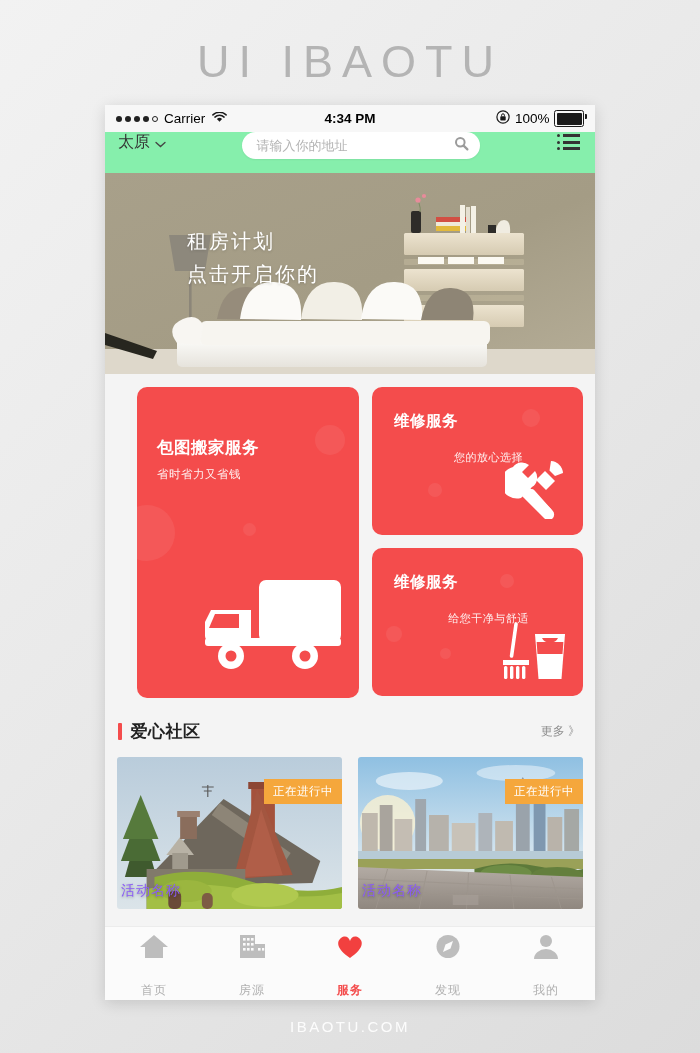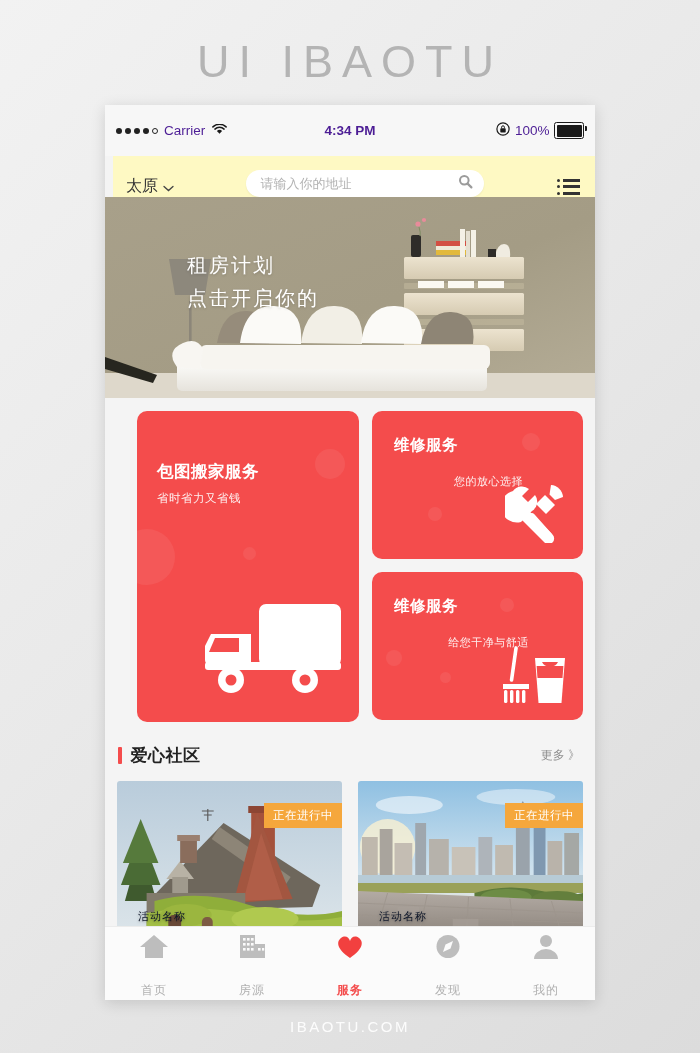--- a/index.html
+++ b/index.html
@@ -53,23 +53,23 @@
     box-shadow: 0 3px 14px rgba(0,0,0,.14);
     overflow: hidden;
   }
 
   
   .statusbar {
     height: 27px;
     background: #f7f7f7;
     display: flex;
     align-items: center;
-    padding: 12px 11px;
+    padding: 0 11px;
     font-size: 13.5px;
-    color: #4c1d95;
+    color: #000000;
     position: relative;
     gap: 12px;
   }
   .sb-left { display: flex; align-items: center; gap: 6px; }
   .sig-dots { display: flex; gap: 3px; align-items: center; }
   .sig-dots i {
     width: 6px; height: 6px; border-radius: 50%;
     background: #222; display: block;
   }
   .sig-dots i.hollow { background: transparent; border: 1.2px solid #222; width: 4px; height: 4px; }
@@ -90,25 +90,24 @@
   }
   .batt::after {
     content: ""; position: absolute; right: -3.6px; top: 3.2px;
     width: 2px; height: 4.4px; background: #1a1a1a; border-radius: 0 1px 1px 0;
   }
   .batt > div { background: #1a1a1a; height: 100%; border-radius: 1px; }
 
   
   .topbar {
     height: 41px;
-    background: #fef9c3;
+    background: #86efac;
     display: flex;
-    align-items: flex-end;
+    align-items: flex-start;
     padding: 0 13px;
-    margin-left: 8px;
   }
   .city {
     display: flex; align-items: center; gap: 5px;
     font-size: 16px; color: #333;
   }
   .searchwrap { flex: 1; display: flex; justify-content: center; }
   .searchbox {
     width: 212px; height: 27px;
     background: #fff;
     border-radius: 14px;
@@ -201,22 +200,22 @@
     flex: 1; height: 152px; border-radius: 3px;
     position: relative; overflow: hidden;
   }
   .act-badge {
     position: absolute; right: 0; top: 22px;
     background: #f5a73c; color: #fff;
     font-size: 11.5px; padding: 5px 9px;
     letter-spacing: .5px;
   }
   .act-name {
-    position: absolute; left: 21px; bottom: 9px;
-    color: #0f172a; font-size: 11px; letter-spacing: 1px;
+    position: absolute; left: 4px; bottom: 9px;
+    color: #8b5cf6; font-size: 14px; letter-spacing: 1px;
     text-shadow: 0 1px 3px rgba(0,0,0,.35);
   }
 
   
   .tabbar {
     position: absolute; left: 0; bottom: 0;
     width: 100%; height: 73px;
     background: #fbfbfb;
     border-top: 1px solid #ececec;
     display: flex;

